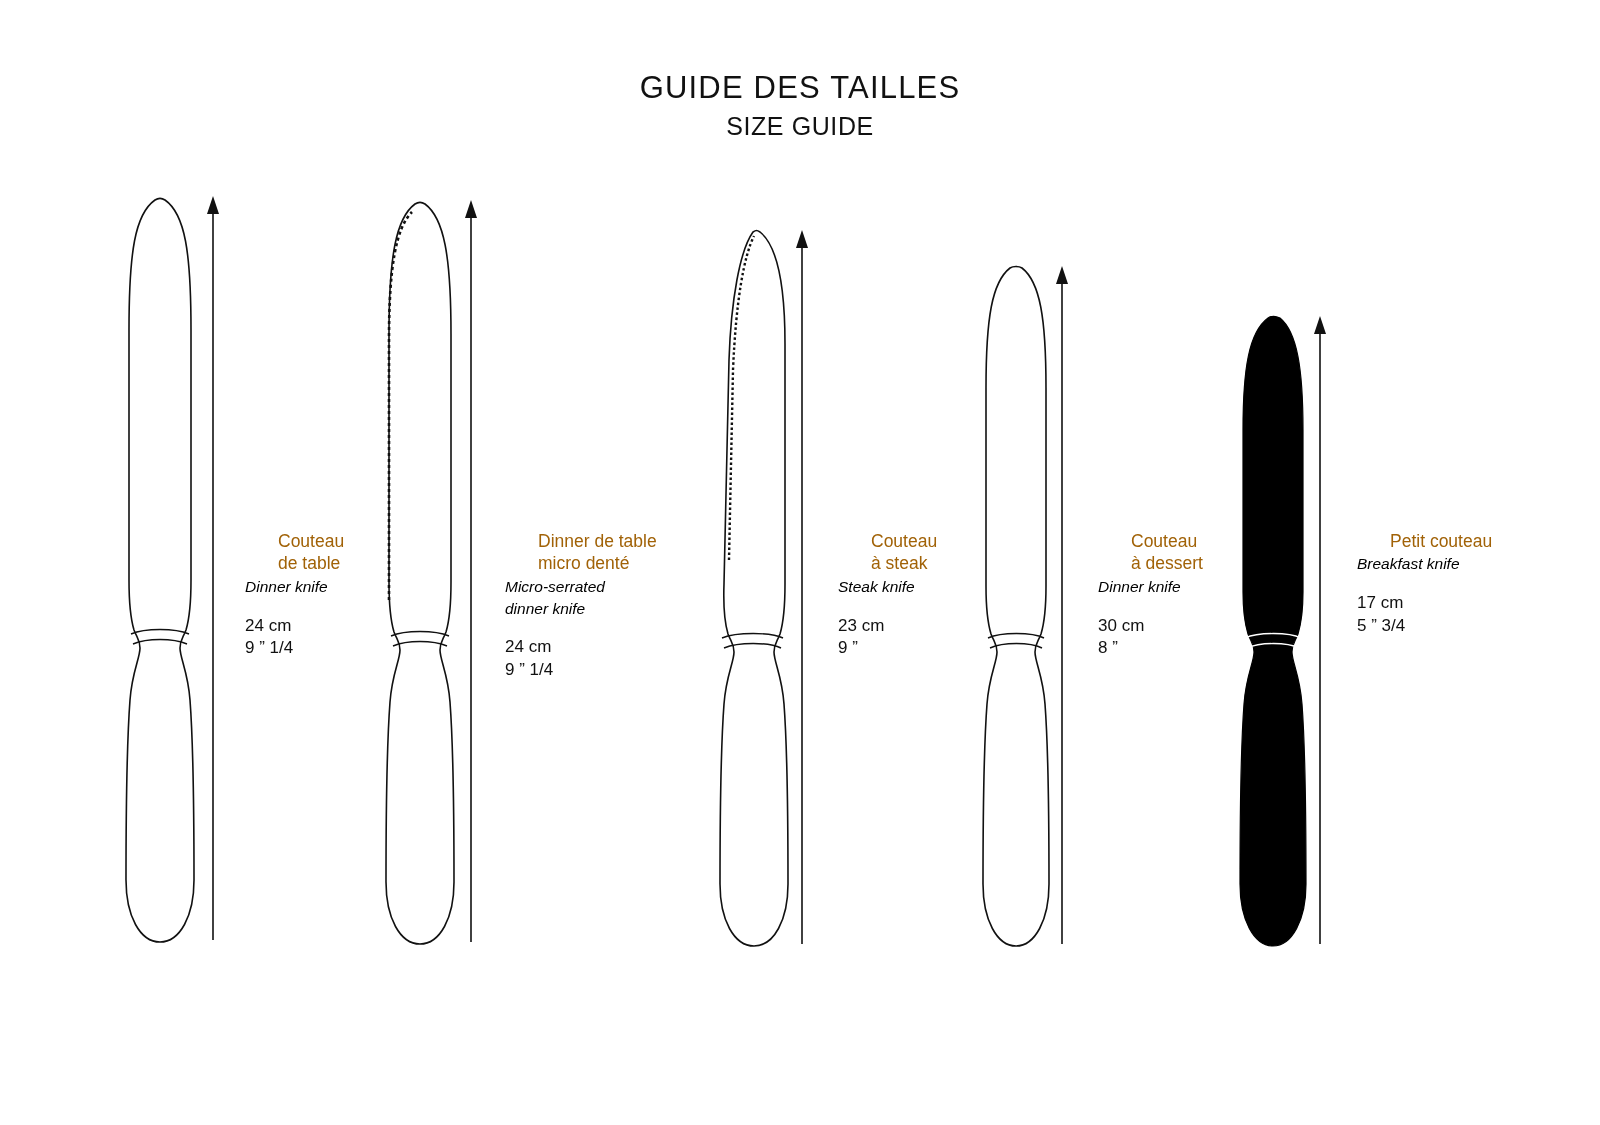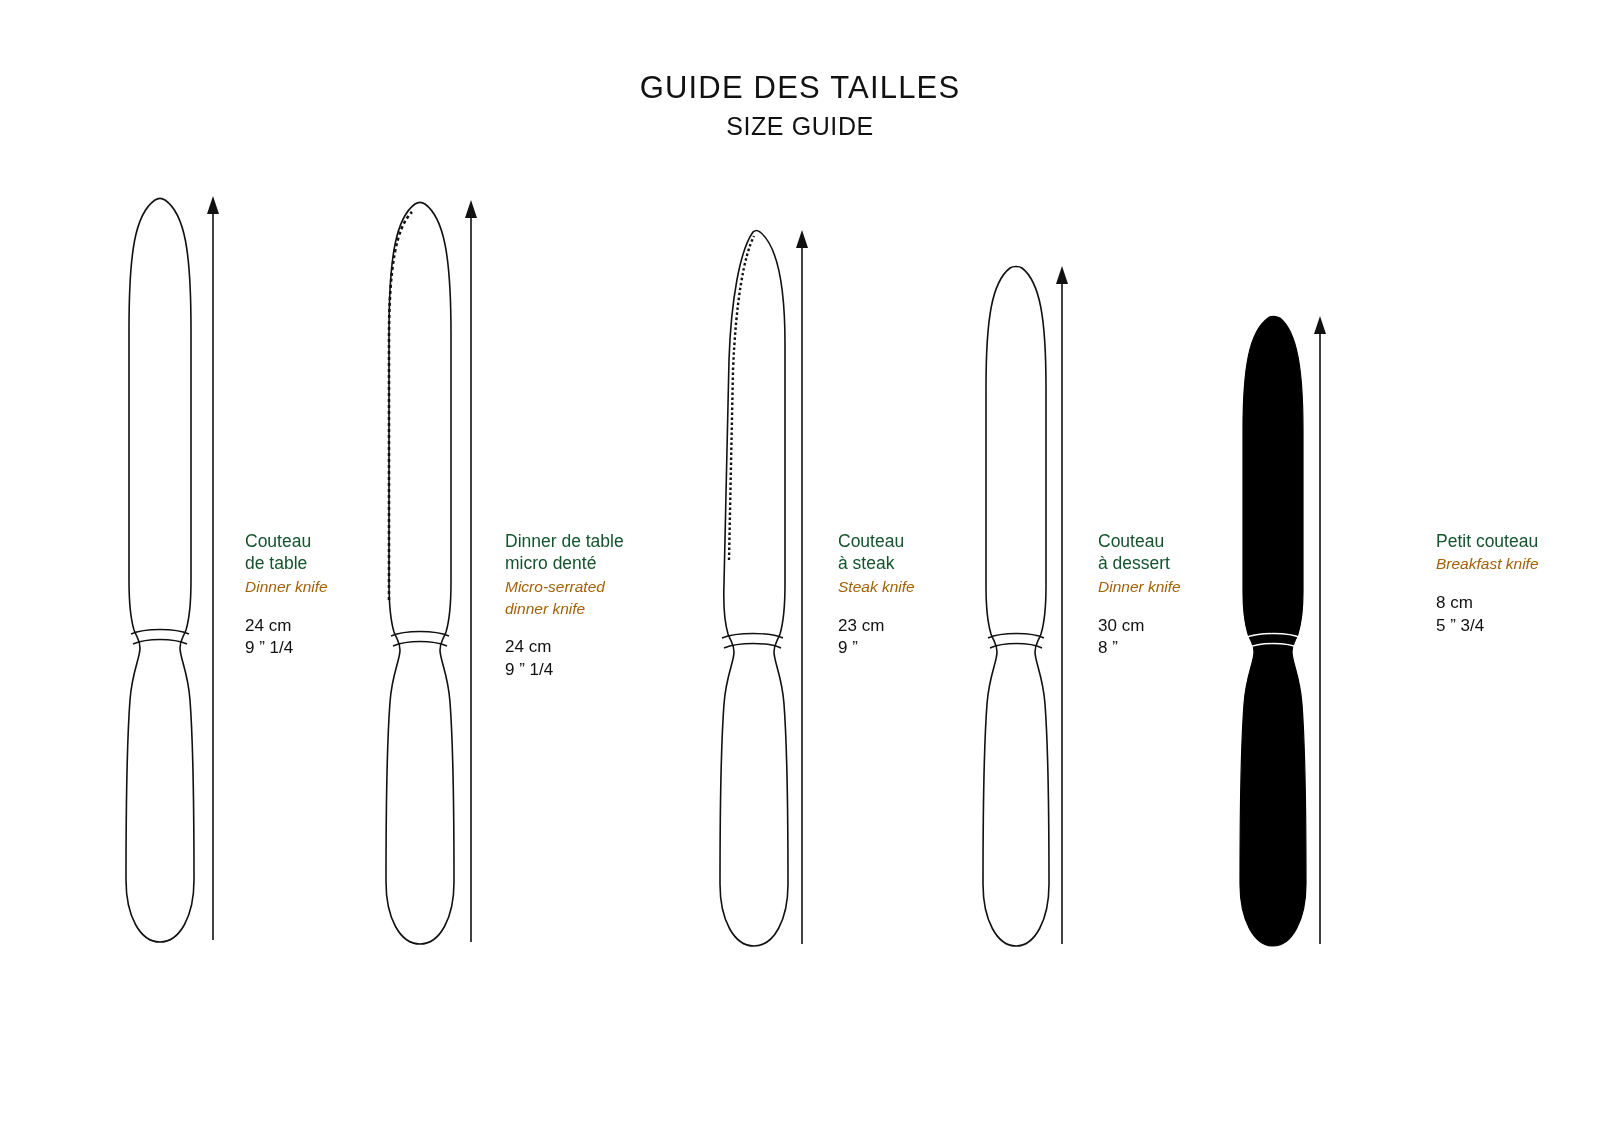--- a/index.html
+++ b/index.html
@@ -48,27 +48,28 @@
     width: 1600px;
     height: 1125px;
   }
 
   .label {
     position: absolute;
     line-height: 1.28;
   }
   .label .fr {
     font-size: 17.5px;
-    color: #14532d;
+    color: #a16207;
     white-space: nowrap;
+    margin-left: 33px;
   }
   .label .en {
     font-size: 15.5px;
     font-style: italic;
-    color: #a16207;
+    color: #000000;
     margin-top: 2px;
     white-space: nowrap;
   }
   .label .dim {
     font-size: 17px;
     color: #111;
     margin-top: 18px;
     white-space: nowrap;
   }
   .label .dim span {
@@ -240,22 +241,22 @@
   <div class="label" style="left:1098px; top:530px;">
     <div class="fr">Couteau</div>
     <div class="fr">à dessert</div>
     <div class="en">Dinner knife</div>
     <div class="dim">
       <span>30 cm</span>
       <span>8 ”</span>
     </div>
   </div>
 
-  <div class="label" style="left:1436px; top:530px;">
+  <div class="label" style="left:1357px; top:530px;">
     <div class="fr">Petit couteau</div>
     <div class="en">Breakfast knife</div>
     <div class="dim">
-      <span>8 cm</span>
+      <span>17 cm</span>
       <span>5 ” 3/4</span>
     </div>
   </div>
 
 </div>
 
 </body></html>

